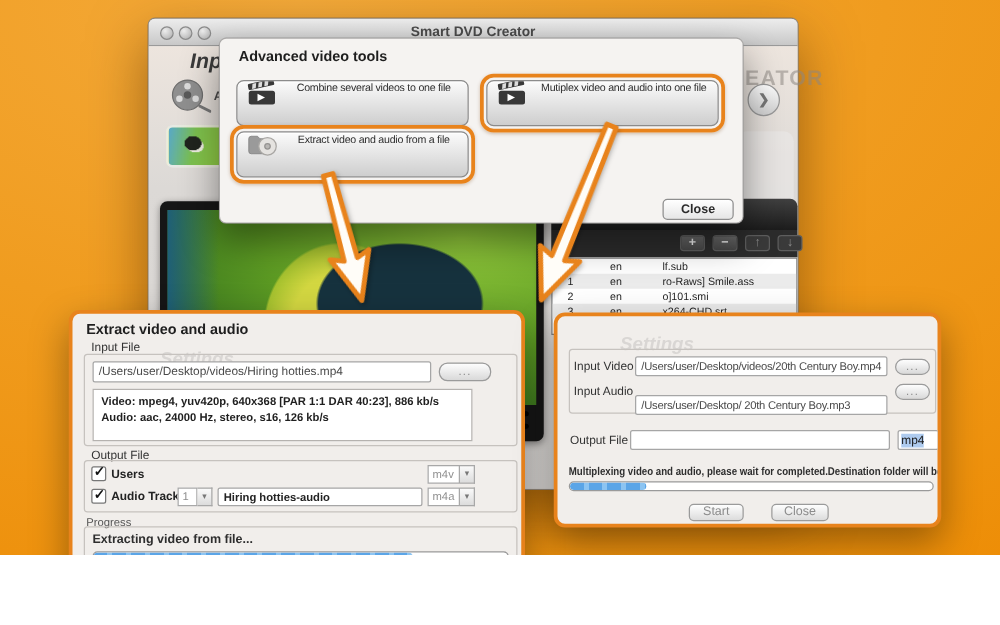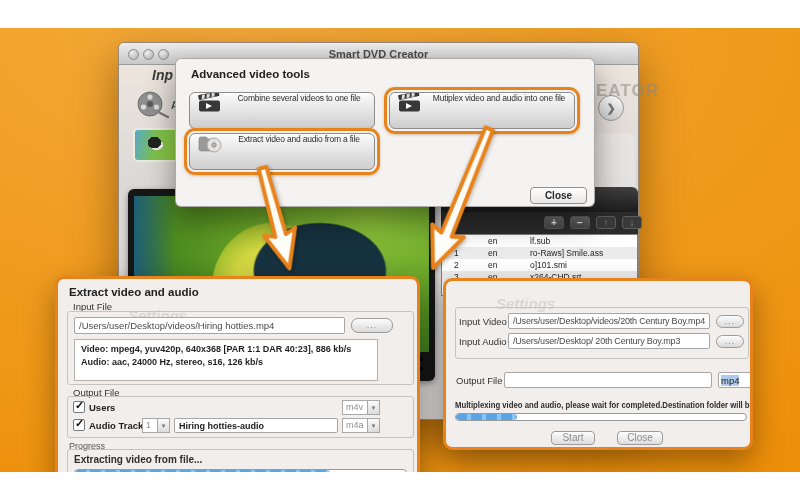--- a/index.html
+++ b/index.html
@@ -1,35 +1,35 @@
 <!DOCTYPE html>
 <html><head>
 <meta charset="utf-8">
 <style>
   * { box-sizing: border-box; margin: 0; padding: 0; }
   html,body { width:800px; height:500px; overflow:hidden; }
   body { font-family:"Liberation Sans", sans-serif; }
   .stage { position:relative; width:800px; height:444px; overflow:hidden;
-    background: radial-gradient(130% 130% at 30% 0%, #F4AA3A 0%, #F09C1F 45%, #ED8C04 100%); margin-top: 28px; }
+    background: radial-gradient(130% 130% at 30% 0%, #F4AA3A 0%, #F09C1F 45%, #ED8C04 100%); }
 
   
   .mwin { position:absolute; left:118px; top:14px; width:521px; height:378px;
     border-radius:6px; background:#D9D6D3; border:1px solid rgba(60,40,10,.45);
     box-shadow:0 18px 45px rgba(70,35,0,.5); }
   .titlebar { position:absolute; left:0; top:0; right:0; height:22px;
     background:linear-gradient(#EDEDED,#C8C8C8); border-bottom:1px solid #9a9a9a;
     border-radius:5px 5px 0 0; }
   .tl { position:absolute; top:6px; width:11px; height:11px; border-radius:50%;
     background:radial-gradient(circle at 35% 30%, #EDEDED, #ACACAC); border:1px solid #8A8A8A; }
   .wtitle { position:absolute; top:5px; left:0; right:0; text-align:center;
     font-size:11px; font-weight:600; color:#4a4a4a; }
   .mbody { position:absolute; left:0; top:22px; right:0; bottom:0;
     background:linear-gradient(180deg,#EDE5DE 0%, #DCD9D6 32%, #D6D3D0 100%);
     border-radius:0 0 5px 5px; }
-  .inp-tab { position:absolute; left:33px; top:2px; font-size:14px; font-weight:bold;
+  .inp-tab { position:absolute; left:33px; top:2px; font-size:17px; font-weight:bold;
     font-style:italic; color:#3b3b3b;text-align:right; }
   .watermark { position:absolute; left:477px; top:16px; font-size:17px; font-weight:bold;
     letter-spacing:1px; color:rgba(140,135,130,.55); }
   .reel { position:absolute; left:16px; top:25px; }
   .ad-lbl { position:absolute; left:52px; top:35px; font-size:10px; font-weight:bold; color:#4a4a4a; }
   .chev { position:absolute; left:479px; top:30px; width:26px; height:26px; border-radius:50%;
     background:linear-gradient(#FDFDFD,#CFCFCF); border:1px solid #979797;
     text-align:center; line-height:24px; font-size:11px; font-weight:bold; color:#767676; }
   .side-panel { position:absolute; left:470px; top:68px; width:46px; height:268px;
     background:rgba(232,230,228,.75); border-radius:8px; }
@@ -305,21 +305,21 @@
 
   <div class="odlg mux">
     <span class="ghost" style="left:50px;top:14px">Settings</span>
 
     <div class="grp" style="left:9px;top:26px;width:294px;height:52px"></div>
     <span class="lbl" style="left:13px;top:35px">Input Video</span>
     <div class="fld tight" style="left:62px;top:32px;width:202px;height:16px">/Users/user/Desktop/videos/20th Century Boy.mp4</div>
     <div class="bbtn" style="left:270px;top:34px;width:28px;height:13px;line-height:11px">...</div>
 
     <span class="lbl" style="left:13px;top:55px">Input Audio</span>
-    <div class="fld tight" style="left:62px;top:52px;width:202px;height:16px">/Users/user/Desktop/ 20th Century Boy.mp3</div>
+    <div class="fld tight" style="left:62px;top:63px;width:202px;height:16px">/Users/user/Desktop/ 20th Century Boy.mp3</div>
     <div class="bbtn" style="left:270px;top:54px;width:28px;height:13px;line-height:11px">...</div>
 
     <span class="lbl" style="left:10px;top:94px">Output File</span>
     <div class="fld" style="left:58px;top:91px;width:208px;height:16px"></div>
     <div class="fld" style="left:272px;top:91px;width:33px;height:16px;padding:2px 2px">
       <span style="background:#AECBEF;font-size:9.5px;color:#1a1a1a">mp4</span>
     </div>
 
     <span class="muxstatus" style="left:9px;top:119px">Multiplexing video and audio, please wait for completed.Destination folder will be ope</span>
     <div class="pbar" style="left:9px;top:132px;width:292px;height:8px">

